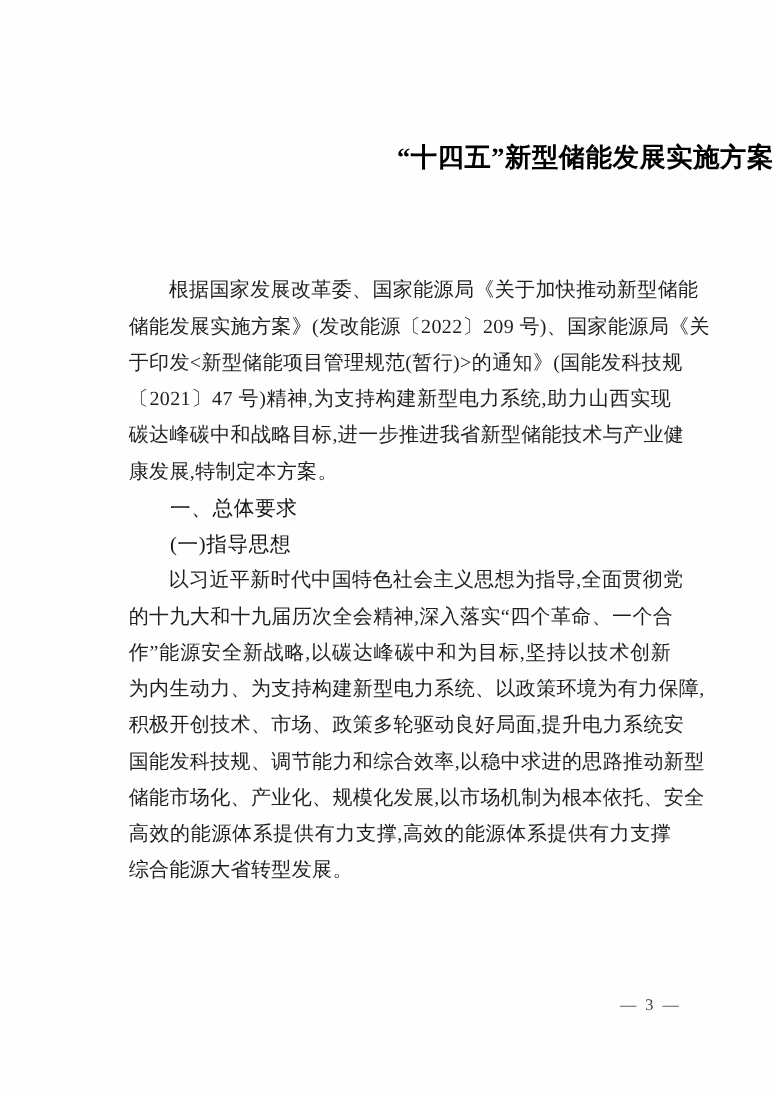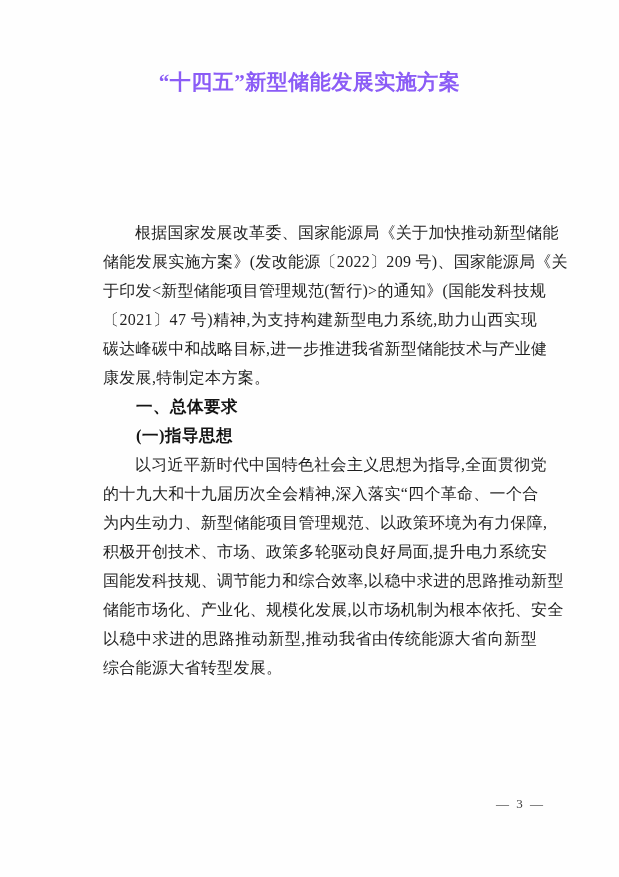--- a/index.html
+++ b/index.html
@@ -11,26 +11,26 @@
     position: relative;
     width: 619px;
     height: 877px;
     background: #fefefe;
     overflow: hidden;
     font-family: "Liberation Serif", "DejaVu Serif", serif;
     color: #1f1f1f;
   }
   .doc-title {
     margin: 0;
-    padding-top: 68px;
-    text-align: center;
+    padding-top: 112px;
+    text-align: right;
     font-size: 21px;
     font-weight: bold;
     letter-spacing: 0.5px;
-    color: #8b5cf6;
+    color: #000000;
   }
   .doc-body {
     position: absolute;
     left: 103px;
     right: 82px;
     top: 218px;
   }
   .paragraph {
     margin: 0;
   }
@@ -47,21 +47,21 @@
   .text-line.first {
     text-indent: 2em;
   }
   .text-line.last {
     text-align-last: left;
   }
   .heading {
     font-size: 16.5px;
     line-height: 29px;
     height: 29px;
-    font-weight: bold;
+    font-weight: normal;
     text-indent: 2em;
     color: #141414;
     letter-spacing: 0.5px;
   }
   .page-number {
     position: absolute;
     right: 74px;
     top: 796px;
     font-size: 13px;
     letter-spacing: 2px;
@@ -80,22 +80,23 @@
         <div class="text-line">于印发&lt;新型储能项目管理规范(暂行)&gt;的通知》(国能发科技规</div>
         <div class="text-line">〔2021〕47 号)精神,为支持构建新型电力系统,助力山西实现</div>
         <div class="text-line">碳达峰碳中和战略目标,进一步推进我省新型储能技术与产业健</div>
         <div class="text-line last">康发展,特制定本方案。</div>
       </div>
       <div class="heading heading-1">一、总体要求</div>
       <div class="heading heading-2">(一)指导思想</div>
       <div class="paragraph">
         <div class="text-line first">以习近平新时代中国特色社会主义思想为指导,全面贯彻党</div>
         <div class="text-line">的十九大和十九届历次全会精神,深入落实“四个革命、一个合</div>
-        <div class="text-line">为内生动力、新型储能项目管理规范、以政策环境为有力保障,</div>
+        <div class="text-line">作”能源安全新战略,以碳达峰碳中和为目标,坚持以技术创新</div>
+        <div class="text-line">为内生动力、为支持构建新型电力系统、以政策环境为有力保障,</div>
         <div class="text-line">积极开创技术、市场、政策多轮驱动良好局面,提升电力系统安</div>
         <div class="text-line">国能发科技规、调节能力和综合效率,以稳中求进的思路推动新型</div>
         <div class="text-line">储能市场化、产业化、规模化发展,以市场机制为根本依托、安全</div>
-        <div class="text-line">以稳中求进的思路推动新型,推动我省由传统能源大省向新型</div>
+        <div class="text-line">高效的能源体系提供有力支撑,高效的能源体系提供有力支撑</div>
         <div class="text-line last">综合能源大省转型发展。</div>
       </div>
     </div>
   <div class="page-number">— 3 —</div>
 </div>
 
 </body></html>

